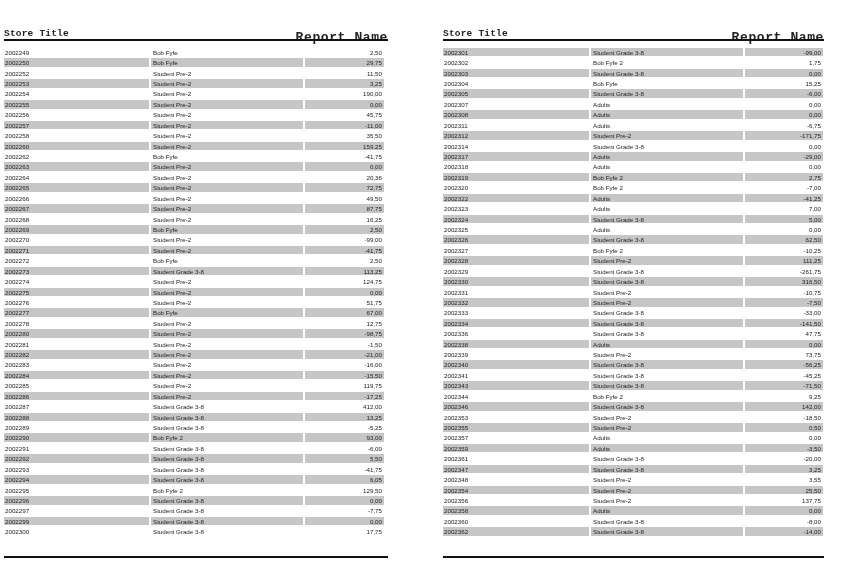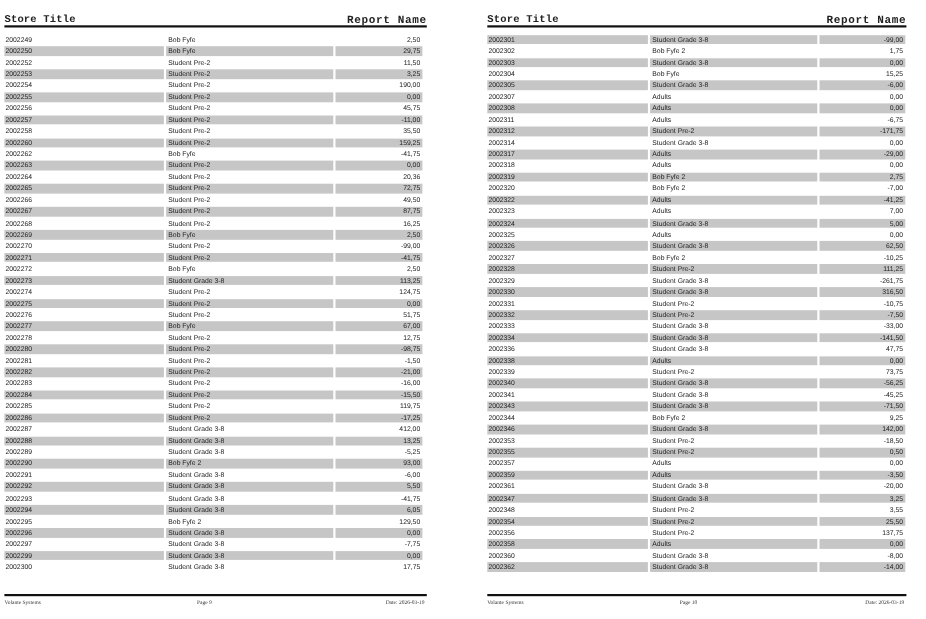--- a/index.html
+++ b/index.html
@@ -1,24 +1,24 @@
 <!DOCTYPE html>
 <html><head>
 <meta charset="utf-8">
 <style>
   html, body { margin: 0; padding: 0; background: #ffffff; }
   body { width: 842px; height: 563px; position: relative; overflow: hidden;
          font-family: "Liberation Sans", sans-serif; color: #222; }
-  .page { position: absolute; top: 0; width: 384px; height: 498px; }
+  .page { position: absolute; top: 16px; width: 384px; height: 498px; }
   .page.left { left: 4px; }
   .page.right { left: 443px; width: 381px; }
   .hdr { position: absolute; top: 12px; left: 0; right: 0; height: 12px;
          font-family: "Liberation Mono", monospace; font-weight: bold; }
   .hdr .title { position: absolute; left: 0; top: 0; font-size: 9.5px; letter-spacing: 0.2px; }
-  .hdr .report { position: absolute; right: 0; top: 2px; font-size: 10px; letter-spacing: 0.6px; }
+  .hdr .report { position: absolute; right: 0; top: 2px; font-size: 13px; letter-spacing: 0.6px; }
   .hdr-rule { position: absolute; top: 23px; left: 0; right: 0; height: 1.5px; background: #111; }
   .rows { position: absolute; top: 31px; left: 0; right: 0; }
   .row { position: relative; height: 10.43px; font-size: 6.2px; line-height: 9px; }
   .cell { position: absolute; top: 0.8px; height: 8.6px; padding: 0 2px; box-sizing: border-box; white-space: nowrap; }
   .row.shaded .cell { background: #c6c6c6; }
   .c1 { left: 0; width: 145px; padding-left: 1px; }
   .c2 { left: 147px; width: 152px; }
   .c3 { left: 301px; width: 79px; text-align: right; }
   .page.right .c1 { width: 146px; }
   .page.right .c2 { left: 148px; width: 152px; }

